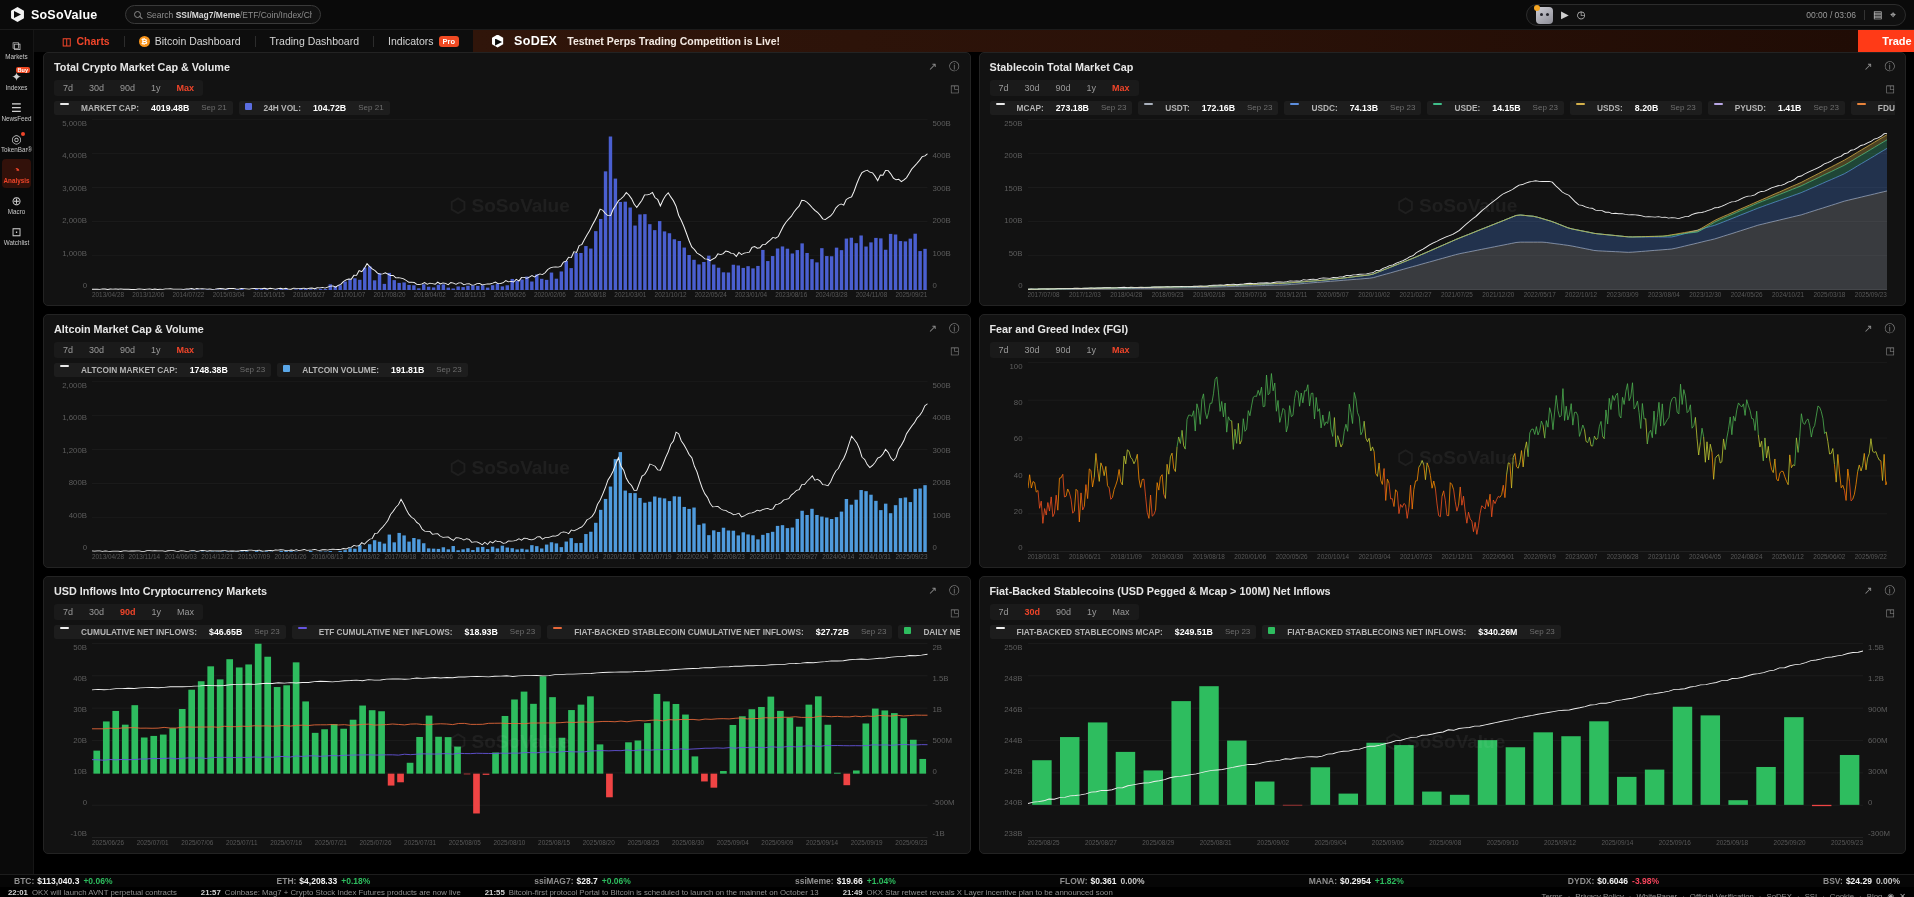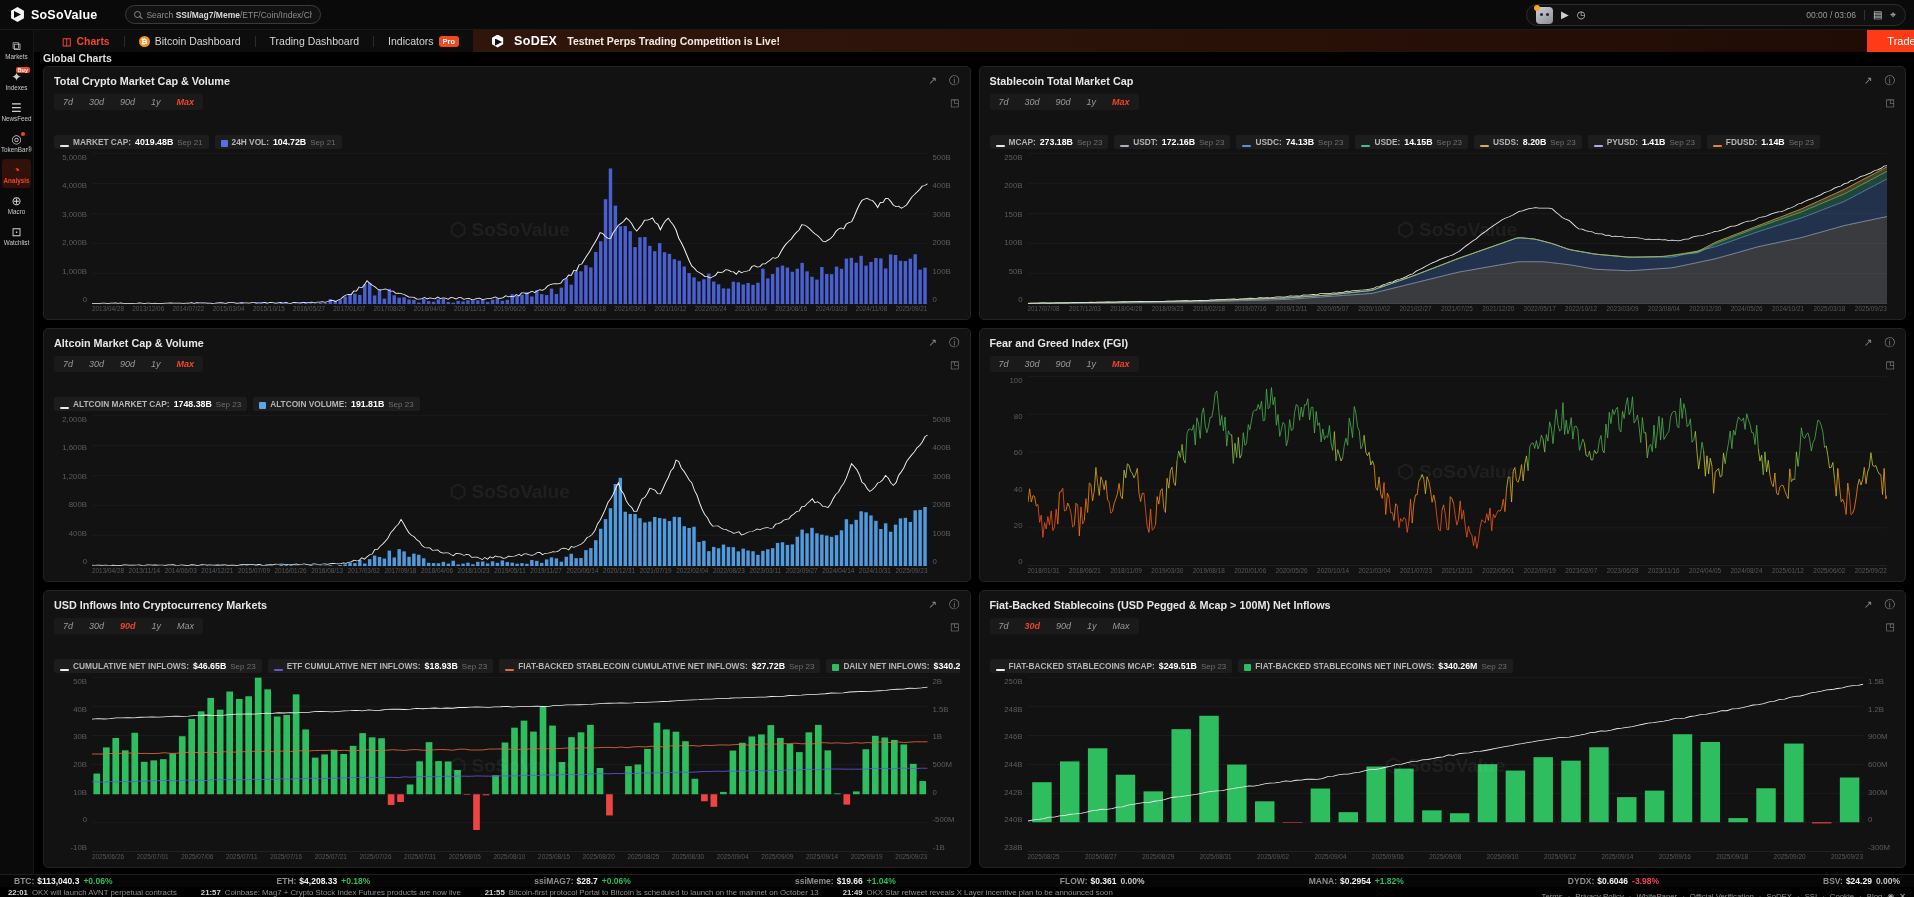--- a/index.html
+++ b/index.html
@@ -42,21 +42,21 @@
   .btc { width:11px; height:11px; border-radius:50%; background:#f7931a; color:#fff; font-size:8px;
     font-weight:bold; display:flex; align-items:center; justify-content:center; }
   .badge-pro { background:#f04a23; color:#fff; font-size:7.5px; font-weight:bold; border-radius:3px;
     padding:1px 4px; }
   .tsep { width:1px; height:11px; background:#2c2c2c; align-self:center; }
   .sodex { flex:1; display:flex; align-items:center; gap:10px; padding-left:18px;
     background:linear-gradient(90deg,#30150a,#2a1108 55%,#200c05); }
   .sodex .hex { background:#fff; width:13px; height:13px; }
   .sodex-brand { font-size:12.5px; font-weight:bold; color:#fff; letter-spacing:.3px; }
   .sodex-banner { font-size:10.5px; font-weight:bold; color:#f3e9e2; }
-  .trade-btn { width:47px; background:#ff3a17; color:#fff; font-weight:normal; font-size:11px;
+  .trade-btn { width:56px; background:#ff3a17; color:#fff; font-weight:bold; font-size:11px;
     display:flex; align-items:center; justify-content:center; cursor:pointer;padding-left:22px; }
   
   .sidebar { position:absolute; left:0; top:30px; bottom:23px; width:34px; background:#0a0a0a;
     border-right:1px solid #161616; display:flex; flex-direction:column; align-items:stretch; padding-top:4px; z-index:5; }
   .sitem { display:flex; flex-direction:column; align-items:center; gap:1px; padding:5px 0 4px;
     margin:1px 2px; border-radius:4px; position:relative; cursor:pointer; }
   .sitem .sico { font-size:12px; color:#cfcfcf; line-height:1; }
   .sitem .slab { font-size:6.3px; color:#c9c9c9; text-align:center; }
   .sitem.active { background:#32110a; }
   .sitem.active .sico, .sitem.active .slab { color:#f0452a; font-weight:bold; }
@@ -74,27 +74,27 @@
   .content { position:absolute; left:35px; top:52px; right:0; bottom:23px; padding:0 8px 0 8px; overflow:hidden; }
   .heading { font-size:10.5px; font-weight:bold; color:#dedede; height:12px; overflow:hidden; margin-bottom:2px; }
   .grid { display:grid; grid-template-columns:1fr 1fr; grid-template-rows:254px 254px 278px; gap:8px; }
   .panel { background:#121212; border:1px solid #232323; border-radius:5px; padding:7px 10px 3px 10px;
     display:flex; flex-direction:column; min-width:0; }
   .phead { display:flex; align-items:center; }
   .ptitle { font-size:10.8px; font-weight:bold; color:#e6e6e6; }
   .picons { margin-left:auto; display:flex; gap:12px; color:#8a8a8a; font-size:10.5px; }
   .picons span { cursor:pointer; }
   .pranges { display:flex; align-items:center; margin-top:6px; }
-  .rgroup { display:flex; background:#1a1a1a; border-radius:3px; padding:1px;font-style:italic; }
+  .rgroup { display:flex; background:#1a1a1a; border-radius:3px; padding:1px; }
   .rbtn { font-size:9px; color:#9a9a9a; padding:2px 8px; cursor:pointer; border-radius:2px; }
   .rbtn.active { color:#f0452a; font-weight:bold; }
   .expand { margin-left:auto; color:#8a8a8a; font-size:10px; cursor:pointer; }
   .plegend { display:flex; gap:6px; margin-top:5px; flex-wrap:nowrap; overflow:hidden; }
-  .chip { display:flex; align-items:flex-end; gap:4px; background:#1d1d1d; border-radius:2px; padding:2px 6px;
-    white-space:nowrap; cursor:pointer;margin-top:20px; }
+  .chip { display:flex; align-items:flex-start; gap:12px; background:#1d1d1d; border-radius:2px; padding:2px 6px;
+    white-space:nowrap; cursor:pointer; }
   .chip .mk-line { width:9px; height:2px; border-radius:1px; }
   .chip .mk-sq { width:7px; height:7px; border-radius:1px; }
   .chip .clab { font-size:8.3px; font-weight:bold; color:#b5b5b5; }
   .chip .cval { font-size:8.8px; font-weight:bold; color:#fff; }
   .chip .cdate { font-size:8px; color:#6e6e6e; }
   .plotrow { flex:1; display:flex; margin-top:4px; min-height:0; }
   .ycol { display:flex; flex-direction:column; justify-content:space-between; font-size:7.8px; color:#5d5d5d; }
   .ycol.l { width:38px; align-items:flex-end; padding-right:5px; }
   .ycol.r { width:32px; align-items:flex-start; padding-left:5px; }
   .ycol.r.empty { width:8px; }
@@ -208,21 +208,20 @@
       <span class="sico">⊡</span>
       <span class="slab">Watchlist</span>
     </div>
   </div>
 <div class="mascot">
   <div class="robot"></div>
   <div class="mascot-pill">AI·Socaila</div>
 </div>
 
 <div class="content">
-  <div class="heading">Global Charts</div>
   <div class="grid" id="grid">
   <div class="panel">
     <div class="phead">
       <span class="ptitle">Total Crypto Market Cap &amp; Volume</span>
       <span class="picons">
         <span>↗</span>
         <span>ⓘ</span>
       </span>
     </div>
     <div class="pranges">

